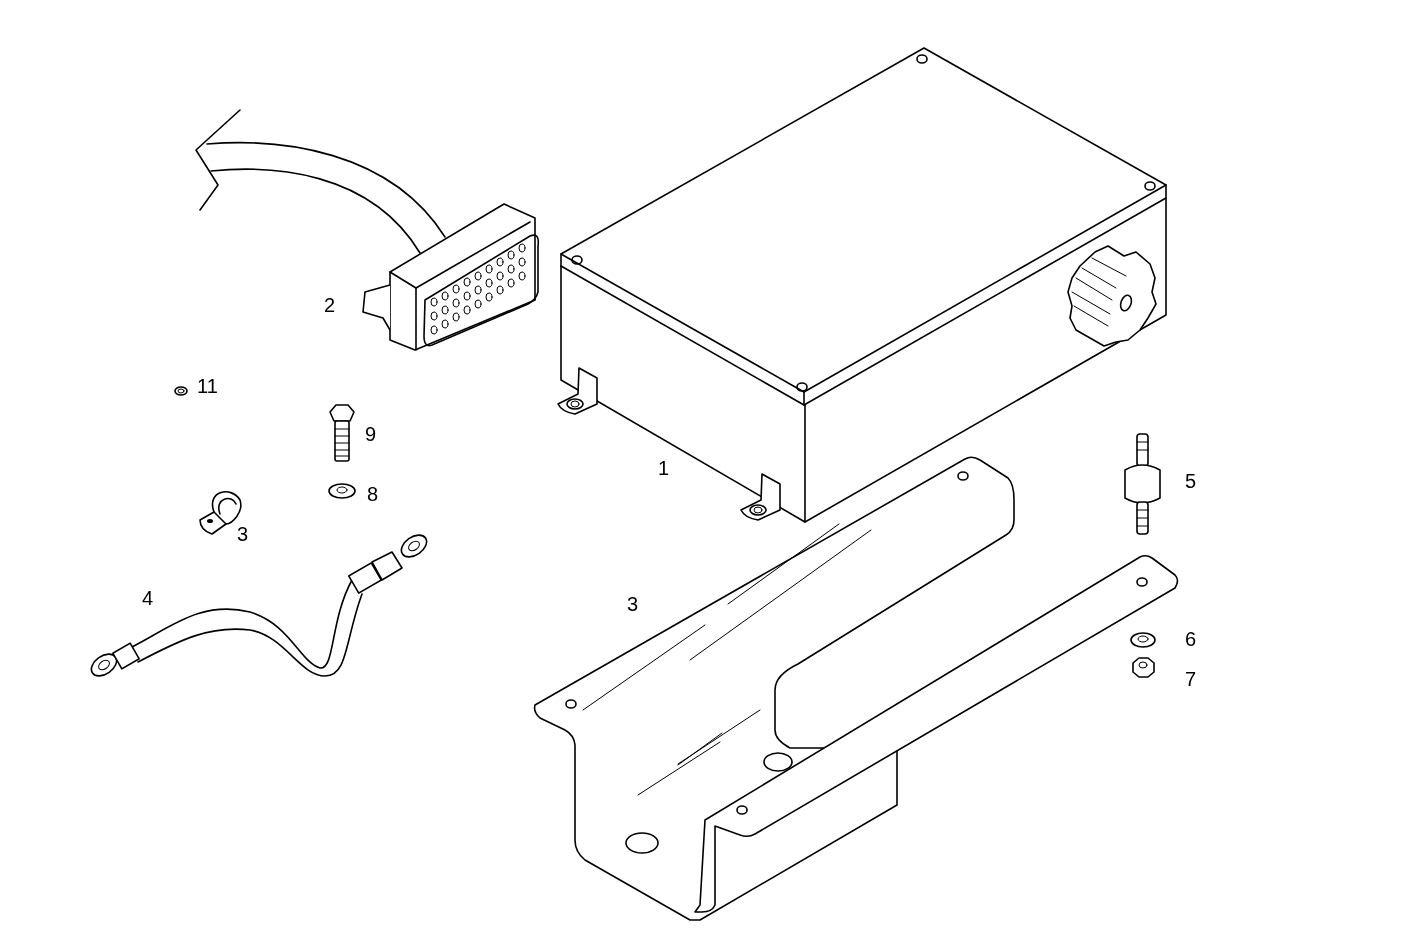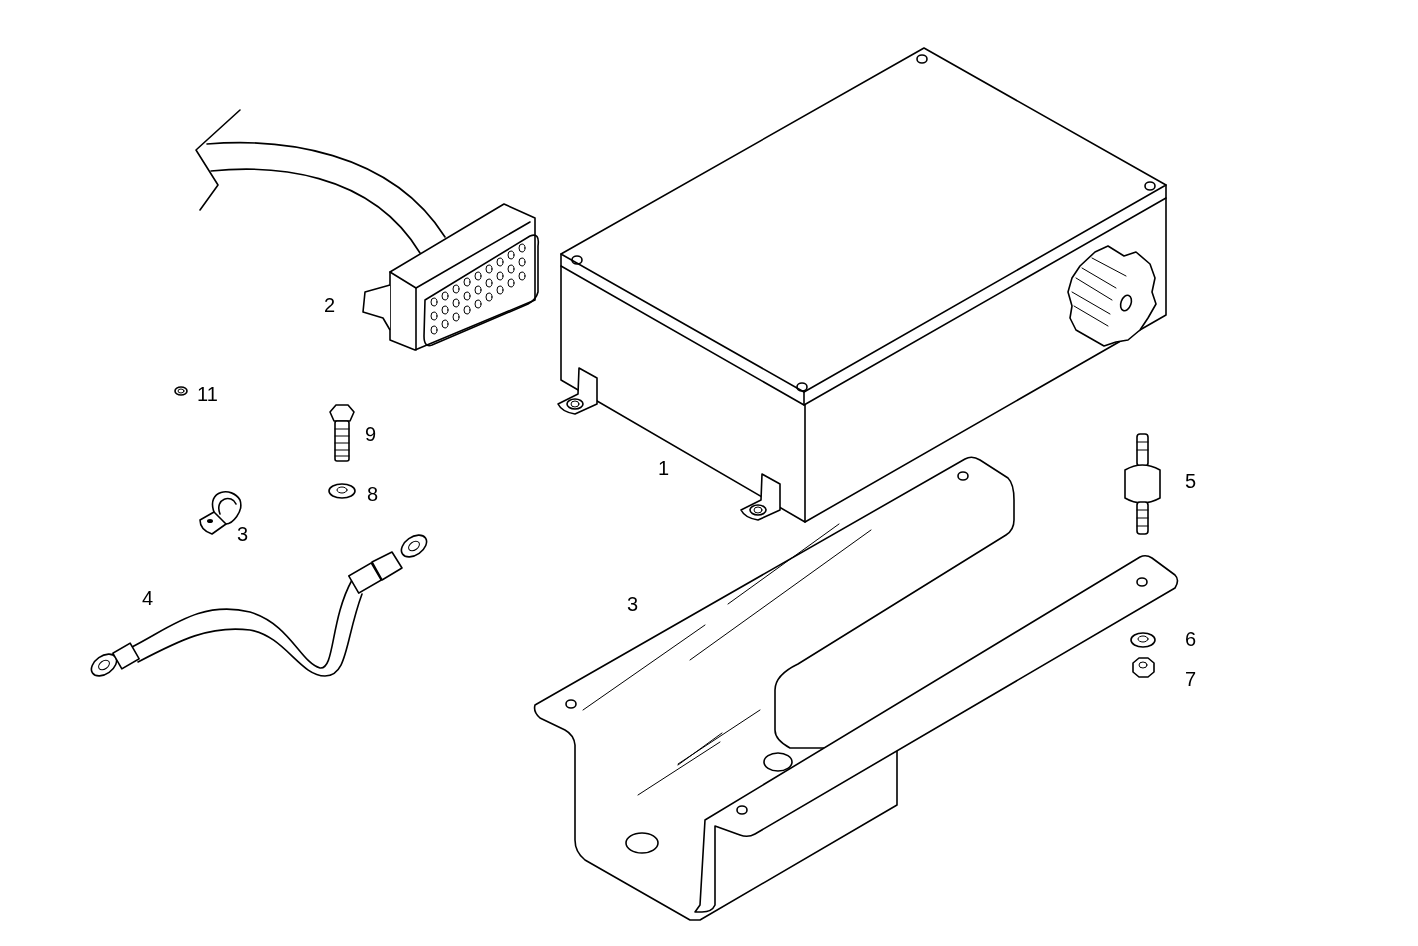--- a/index.html
+++ b/index.html
@@ -185,13 +185,13 @@
 <span class="callout" style="left:658px;top:458px">1</span>
 <span class="callout" style="left:324px;top:295px">2</span>
 <span class="callout" style="left:237px;top:524px">3</span>
 <span class="callout" style="left:627px;top:594px">3</span>
 <span class="callout" style="left:142px;top:588px">4</span>
 <span class="callout" style="left:1185px;top:471px">5</span>
 <span class="callout" style="left:1185px;top:629px">6</span>
 <span class="callout" style="left:1185px;top:669px">7</span>
 <span class="callout" style="left:367px;top:484px">8</span>
 <span class="callout" style="left:365px;top:424px">9</span>
-<span class="callout" style="left:197px;top:384px">11</span>
+<span class="callout" style="left:197px;top:376px">11</span>
 
 </body></html>

